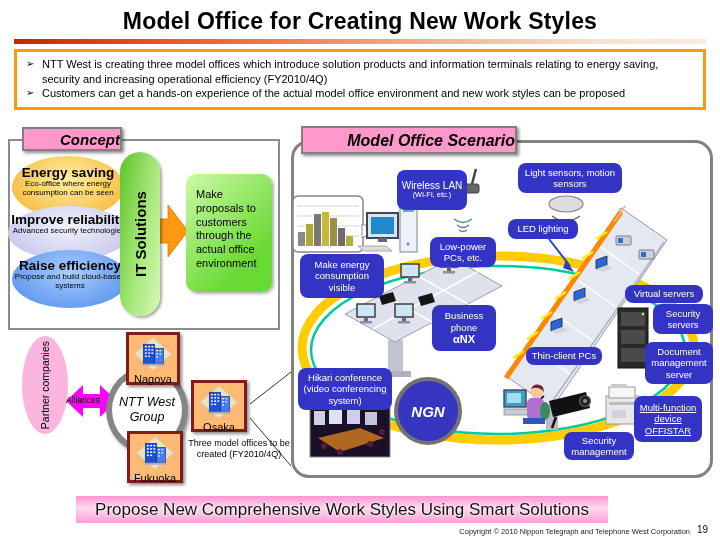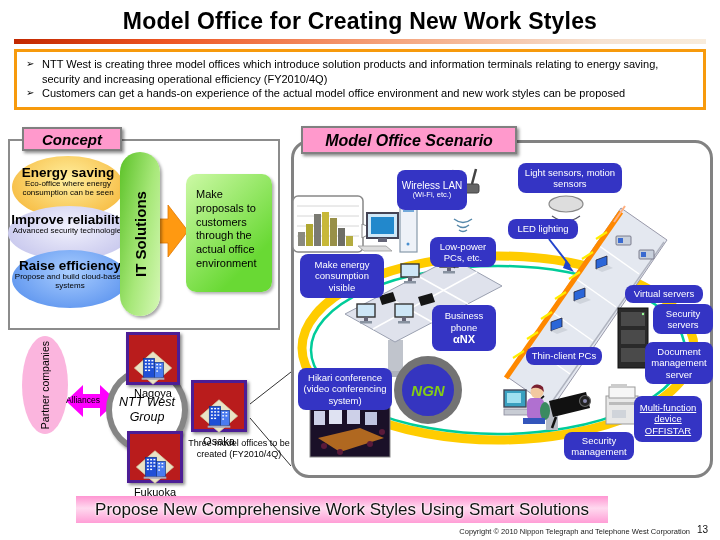--- a/index.html
+++ b/index.html
@@ -10,21 +10,21 @@
   .title{left:0;top:8px;width:720px;text-align:center;font-size:23px;font-weight:bold;letter-spacing:0.2px;}
   .title-bar{left:14px;top:39px;width:692px;height:5px;
              background:linear-gradient(90deg,#c22800,#ee5522 22%,#f5a57e 55%,#f6e3d3 85%,#f8ecdc);}
   .bullet-box{left:14px;top:49px;width:692px;height:61px;border:3px solid #f79a0c;background:#fff;padding:5px 8px 0 8px;}
   .bullet-box ul{margin:0;padding:0;list-style:none;}
   .bullet-box li{position:relative;padding-left:17px;font-size:11px;line-height:1.32;}
   .bmark{position:absolute;left:1px;top:0;font-size:10px;}
 
   .panel{border:2px solid #8c8c8c;background:#fff;}
   .phead{background:#ff99cc;border:2px solid #808080;box-shadow:2px 2px 3px rgba(0,0,0,.45);
-         font-style:italic;font-weight:bold;text-align:center;z-index:6;}
+         font-style:italic;font-weight:bold;text-align:right;z-index:6;}
   .concept-panel{left:8px;top:139px;width:272px;height:191px;}
   .concept-head{left:22px;top:127px;width:100px;height:24px;font-size:15px;line-height:21px;}
   .scenario-panel{left:291px;top:140px;width:422px;height:338px;border:3px solid #828282;border-radius:18px;}
   .scenario-head{left:301px;top:126px;width:216px;height:28px;font-size:16px;line-height:25px;}
 
   .oval{border-radius:50%;text-align:center;z-index:5;}
   .oval .t{font-weight:bold;font-size:13.5px;line-height:1.05;}
   .oval .d{font-size:8px;line-height:1.1;}
   .ov-energy{left:12px;top:156px;width:112px;height:62px;background:radial-gradient(ellipse at 50% 38%,#ffef9f,#f6b93d 85%);padding-top:10px;}
   .ov-improve{left:8px;top:206px;width:122px;height:54px;background:radial-gradient(ellipse at 50% 38%,#f2f2fd,#c5c5ec 85%);padding-top:7px;}
@@ -39,34 +39,34 @@
             font-size:11px;line-height:1.25;padding:14px 6px 16px 10px;}
 
   .partner{left:22px;top:336px;width:46px;height:98px;border-radius:50%;background:#fbb5de;z-index:4;
            display:flex;align-items:center;justify-content:center;}
   .partner span{writing-mode:vertical-rl;transform:rotate(180deg);font-size:10.5px;}
   .alliances-label{left:60px;top:395px;width:46px;text-align:center;font-size:8.5px;z-index:6;}
   .ntt-circle{left:106px;top:367px;width:82px;height:86px;border-radius:50%;border:6px solid #858585;
               background:#fff;box-shadow:2px 3px 3px rgba(0,0,0,.35);z-index:4;
               display:flex;align-items:center;justify-content:center;text-align:center;
               font-style:italic;font-size:12.5px;line-height:1.2;}
-  .city{background:#b91c1c;border:3px solid #4c1d95;box-shadow:2px 2px 3px rgba(0,0,0,.45);
-        text-align:center;z-index:5;padding-top:16px;}
+  .city{background:#fdba74;border:3px solid #7f1d1d;box-shadow:2px 2px 3px rgba(0,0,0,.45);
+        text-align:center;z-index:5;padding-top:2px;}
   .city .nm{font-size:11px;line-height:1;margin-top:-1px;}
   .note{left:186px;top:438px;width:106px;font-size:9px;text-align:center;line-height:1.25;z-index:5;}
 
   .art{position:absolute;left:0;top:0;z-index:3;pointer-events:none;}
 
   .blabel{position:absolute;background:#3434c4;color:#fff;border-radius:8px;z-index:6;
           font-size:9.5px;line-height:1.18;text-align:center;display:flex;flex-direction:column;
           justify-content:center;padding:2px 3px;box-sizing:border-box;}
   .blabel .s{font-size:7.5px;}
   .blabel .sb{font-size:11px;font-weight:bold;}
-  .ngn{left:394px;top:356px;width:68px;height:68px;border-radius:50%;border:8px solid #737373;
-       background:#3535c0;color:#84cc16;z-index:6;display:flex;align-items:center;justify-content:center;
+  .ngn{left:394px;top:377px;width:68px;height:68px;border-radius:50%;border:4px solid #737373;
+       background:#3535c0;color:#ffffff;z-index:6;display:flex;align-items:center;justify-content:center;
        font-style:italic;font-weight:bold;font-size:15px;}
 
   .banner{left:76px;top:496px;width:532px;height:27px;text-align:center;font-size:17px;line-height:27px;
           background:linear-gradient(180deg,#ff96d2,#ffd9ef 45%,#ff9ed6);color:#111;
           text-shadow:0 0 2px #fff,0 0 2px #fff;}
   .copyright{right:30px;top:527px;font-size:7.5px;color:#222;}
   .pagenum{right:12px;top:524px;font-size:10px;color:#111;}
 </style>
 </head>
 <body>
@@ -404,15 +404,15 @@
   <div class="blabel" style="left:564px;top:432px;width:70px;height:28px;">
     <span>Security management</span>
   </div>
   <div class="blabel" style="left:634px;top:396px;width:68px;height:46px;text-decoration:underline;">
     <span>Multi-function device OFFISTAR</span>
   </div>
   <div class="abs ngn">NGN</div>
 
   <div class="abs banner">Propose New Comprehensive Work Styles Using Smart Solutions</div>
   <div class="abs copyright">Copyright © 2010 Nippon Telegraph and Telephone West Corporation</div>
-  <div class="abs pagenum">13</div>
+  <div class="abs pagenum">19</div>
 
 </div>
 
 </body></html>

